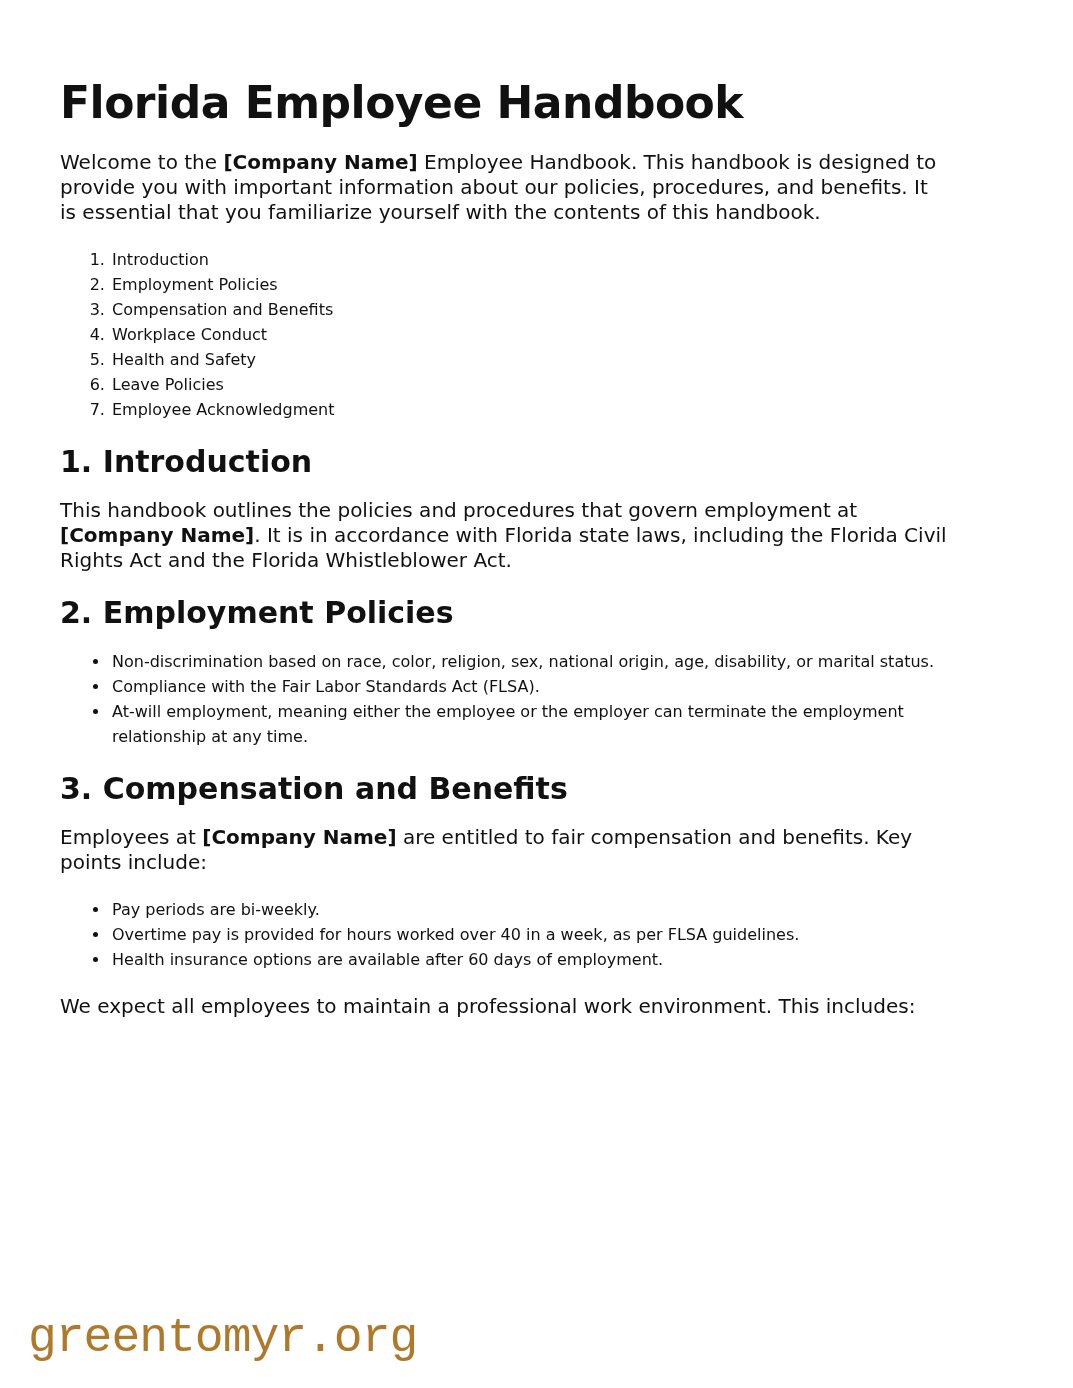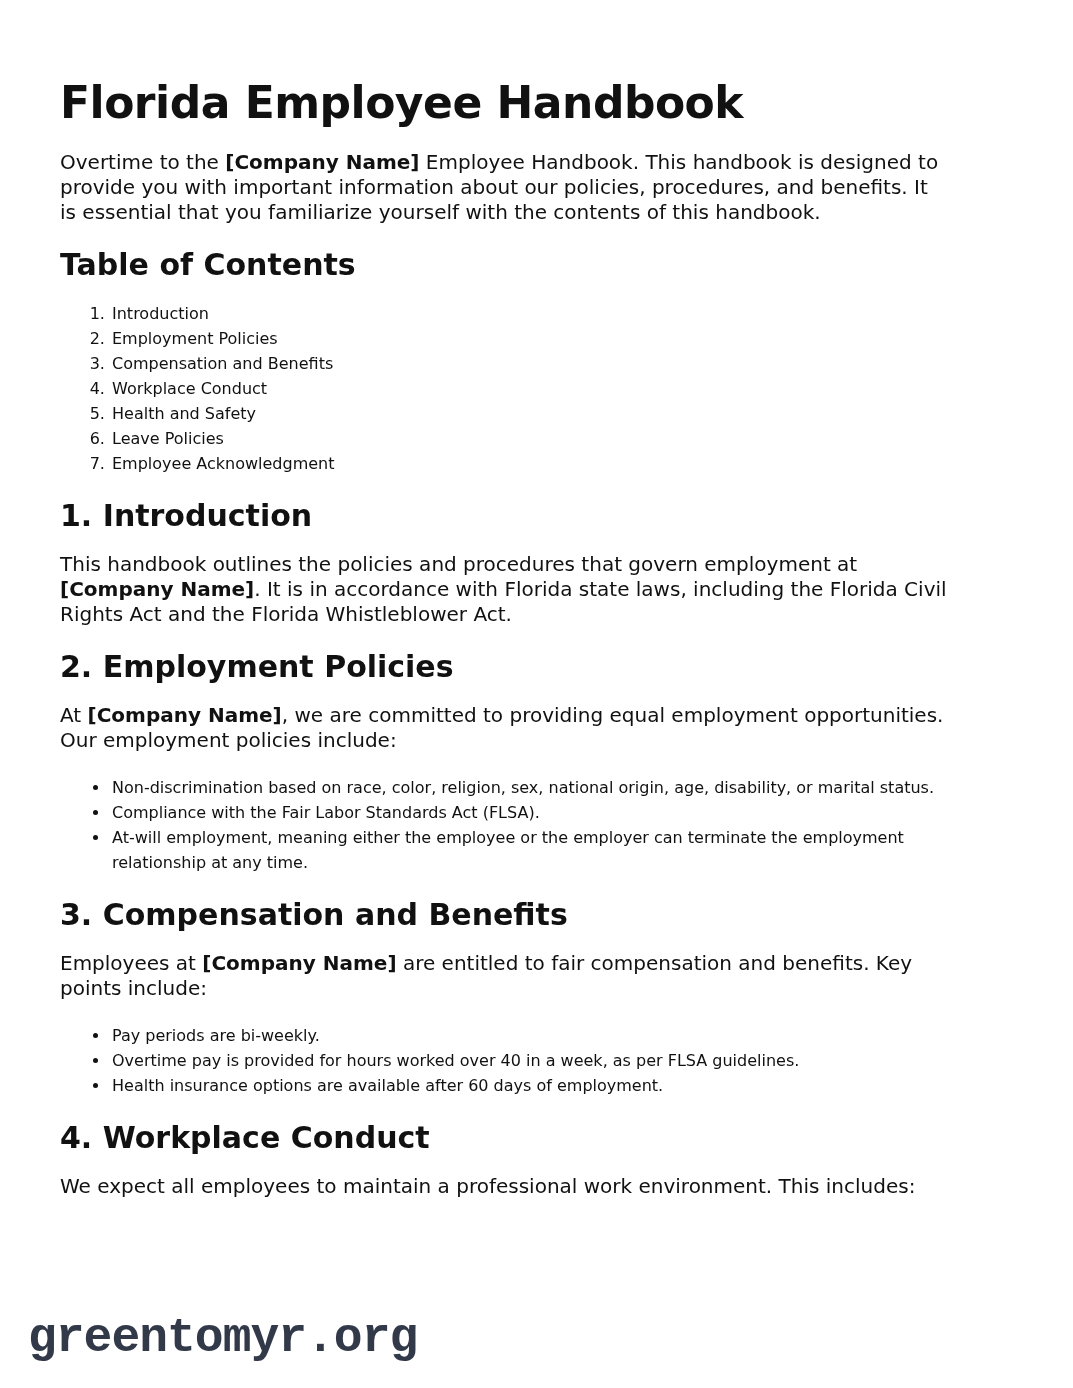--- a/index.html
+++ b/index.html
@@ -69,63 +69,60 @@
     letter-spacing: -1px;
     font-weight: normal;
     opacity: 0.85;
     white-space: nowrap;
     pointer-events: none;
   }
 </style>
 </head>
 <body style="background: rgb(255, 255, 255); color: rgb(17, 17, 17);">
 
-<div class="watermark" style="color: #0f172a; font-weight: bold;">greentomyr.org</div>
+<div class="watermark" style="color: #a16207;">greentomyr.org</div>
 
 <div class="page">
 
   <h1>Florida Employee Handbook</h1>
 
-  <p><span>Overtime to the </span><strong>[Company Name]</strong><span> Employee Handbook. This handbook is designed to provide you with important information about our policies, procedures, and benefits. It is essential that you familiarize yourself with the contents of this handbook.</span></p>
+  <p><span>Welcome to the </span><strong>[Company Name]</strong><span> Employee Handbook. This handbook is designed to provide you with important information about our policies, procedures, and benefits. It is essential that you familiarize yourself with the contents of this handbook.</span></p>
 
-  <h2>Table of Contents</h2>
 
   <ol>
     <li>Introduction</li>
     <li>Employment Policies</li>
     <li>Compensation and Benefits</li>
     <li>Workplace Conduct</li>
     <li>Health and Safety</li>
     <li>Leave Policies</li>
     <li>Employee Acknowledgment</li>
   </ol>
 
   <section>
     <h2>1. Introduction</h2>
     <p><span>This handbook outlines the policies and procedures that govern employment at </span><strong>[Company Name]</strong><span>. It is in accordance with Florida state laws, including the Florida Civil Rights Act and the Florida Whistleblower Act.</span></p>
   </section>
 
   <section>
     <h2>2. Employment Policies</h2>
-    <p><span>At </span><strong>[Company Name]</strong><span>, we are committed to providing equal employment opportunities. Our employment policies include:</span></p>
     <ul>
       <li>Non-discrimination based on race, color, religion, sex, national origin, age, disability, or marital status.</li>
       <li>Compliance with the Fair Labor Standards Act (FLSA).</li>
       <li>At-will employment, meaning either the employee or the employer can terminate the employment relationship at any time.</li>
     </ul>
   </section>
 
   <section>
     <h2>3. Compensation and Benefits</h2>
     <p><span>Employees at </span><strong>[Company Name]</strong><span> are entitled to fair compensation and benefits. Key points include:</span></p>
     <ul>
       <li>Pay periods are bi-weekly.</li>
       <li>Overtime pay is provided for hours worked over 40 in a week, as per FLSA guidelines.</li>
       <li>Health insurance options are available after 60 days of employment.</li>
     </ul>
   </section>
 
   <section>
-    <h2>4. Workplace Conduct</h2>
     <p><span>We expect all employees to maintain a professional work environment. This includes:</span></p>
   </section>
 
 </div>
 
 </body></html>

